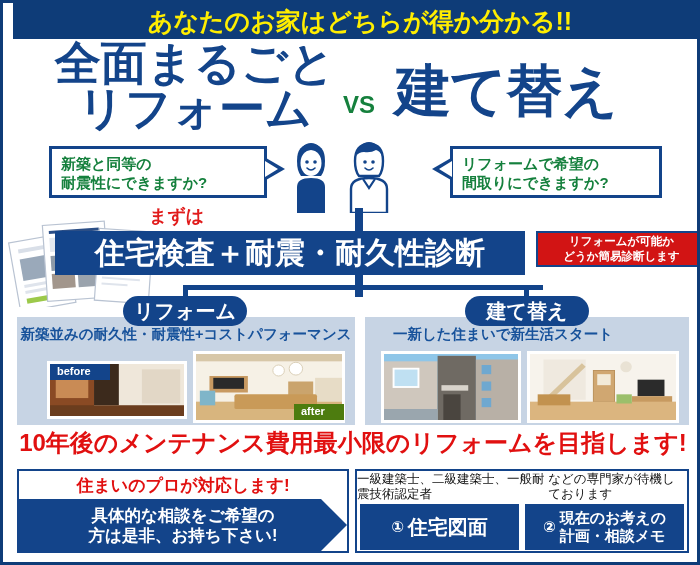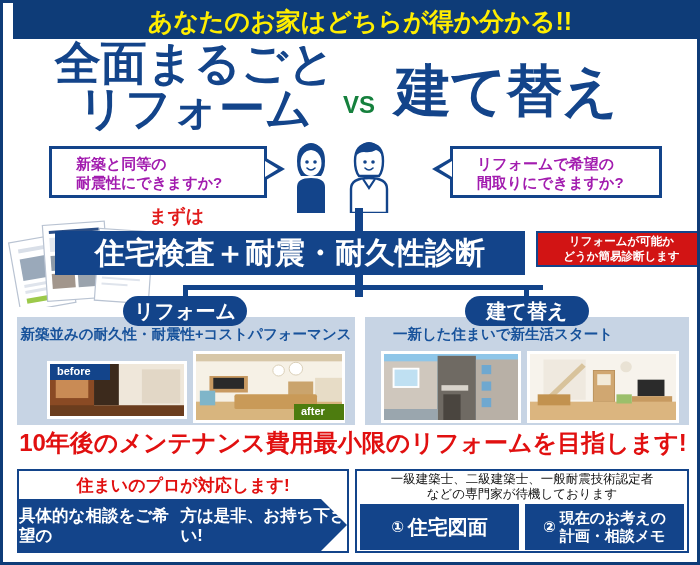--- a/index.html
+++ b/index.html
@@ -47,22 +47,22 @@
     color:#13448a;font-weight:bold;font-size:56px;line-height:1;
     letter-spacing:-1px;
   }
 
   
   .people{position:absolute;left:282px;top:128px;width:150px;height:82px;}
 
   
   .bubble{
     position:absolute;background:#ffffff;border:3px solid #13448a;
-    color:#a21caf;font-weight:bold;font-size:15px;line-height:1.25;
-    padding:6px 24px;box-sizing:border-box;
+    color:#15803d;font-weight:bold;font-size:15px;line-height:1.25;
+    padding:6px 9px;box-sizing:border-box;
   }
   .bubble-left{left:46px;top:143px;width:218px;height:52px;}
   .bubble-right{left:447px;top:143px;width:212px;height:52px;}
   .bubble .tail{position:absolute;width:0;height:0;}
   .bubble-left .tail{
     right:-21px;top:9px;
     border-top:11px solid transparent;border-bottom:11px solid transparent;
     border-left:19px solid #13448a;
   }
   .bubble-left .tail-in{
@@ -159,33 +159,33 @@
   .bb-right{left:352px;top:466px;width:334px;height:84px;}
 
   .bb-left-top{
     position:absolute;left:0;top:0;width:100%;height:28px;
     display:flex;align-items:center;justify-content:center;
     color:#e11010;font-weight:bold;font-size:17px;
   }
   .bb-left-bottom{
     position:absolute;left:0;top:28px;width:100%;height:52px;
     background:#13448a;color:#ffffff;font-weight:bold;font-size:16.5px;
-    display:flex;flex-direction:row;align-items:center;justify-content:center;
+    display:flex;flex-direction:column;align-items:center;justify-content:center;
     line-height:1.22;
   }
   .bb-left-bottom .arrowcut{
     position:absolute;right:0;top:0;width:26px;height:100%;
     background:#ffffff;
     clip-path:polygon(100% 0,100% 100%,0 100%,100% 50%,0 0);
   }
 
   .bb-right-top{
     position:absolute;left:0;top:0;width:100%;height:30px;
     color:#111111;font-size:12.5px;line-height:1.22;
-    display:flex;flex-direction:column;align-items:center;justify-content:center;
+    display:flex;flex-direction:row;align-items:center;justify-content:center;
     padding-top:2px;box-sizing:border-box;
   }
   .bb-right-row{
     position:absolute;left:0;top:32px;width:100%;height:48px;
     display:flex;gap:4px;padding:0 2px;box-sizing:border-box;
   }
   .bb-item{
     flex:1;background:#13448a;border:1px solid #ffffff;box-sizing:border-box;
     display:flex;align-items:center;justify-content:center;gap:4px;
     color:#ffffff;font-weight:bold;

